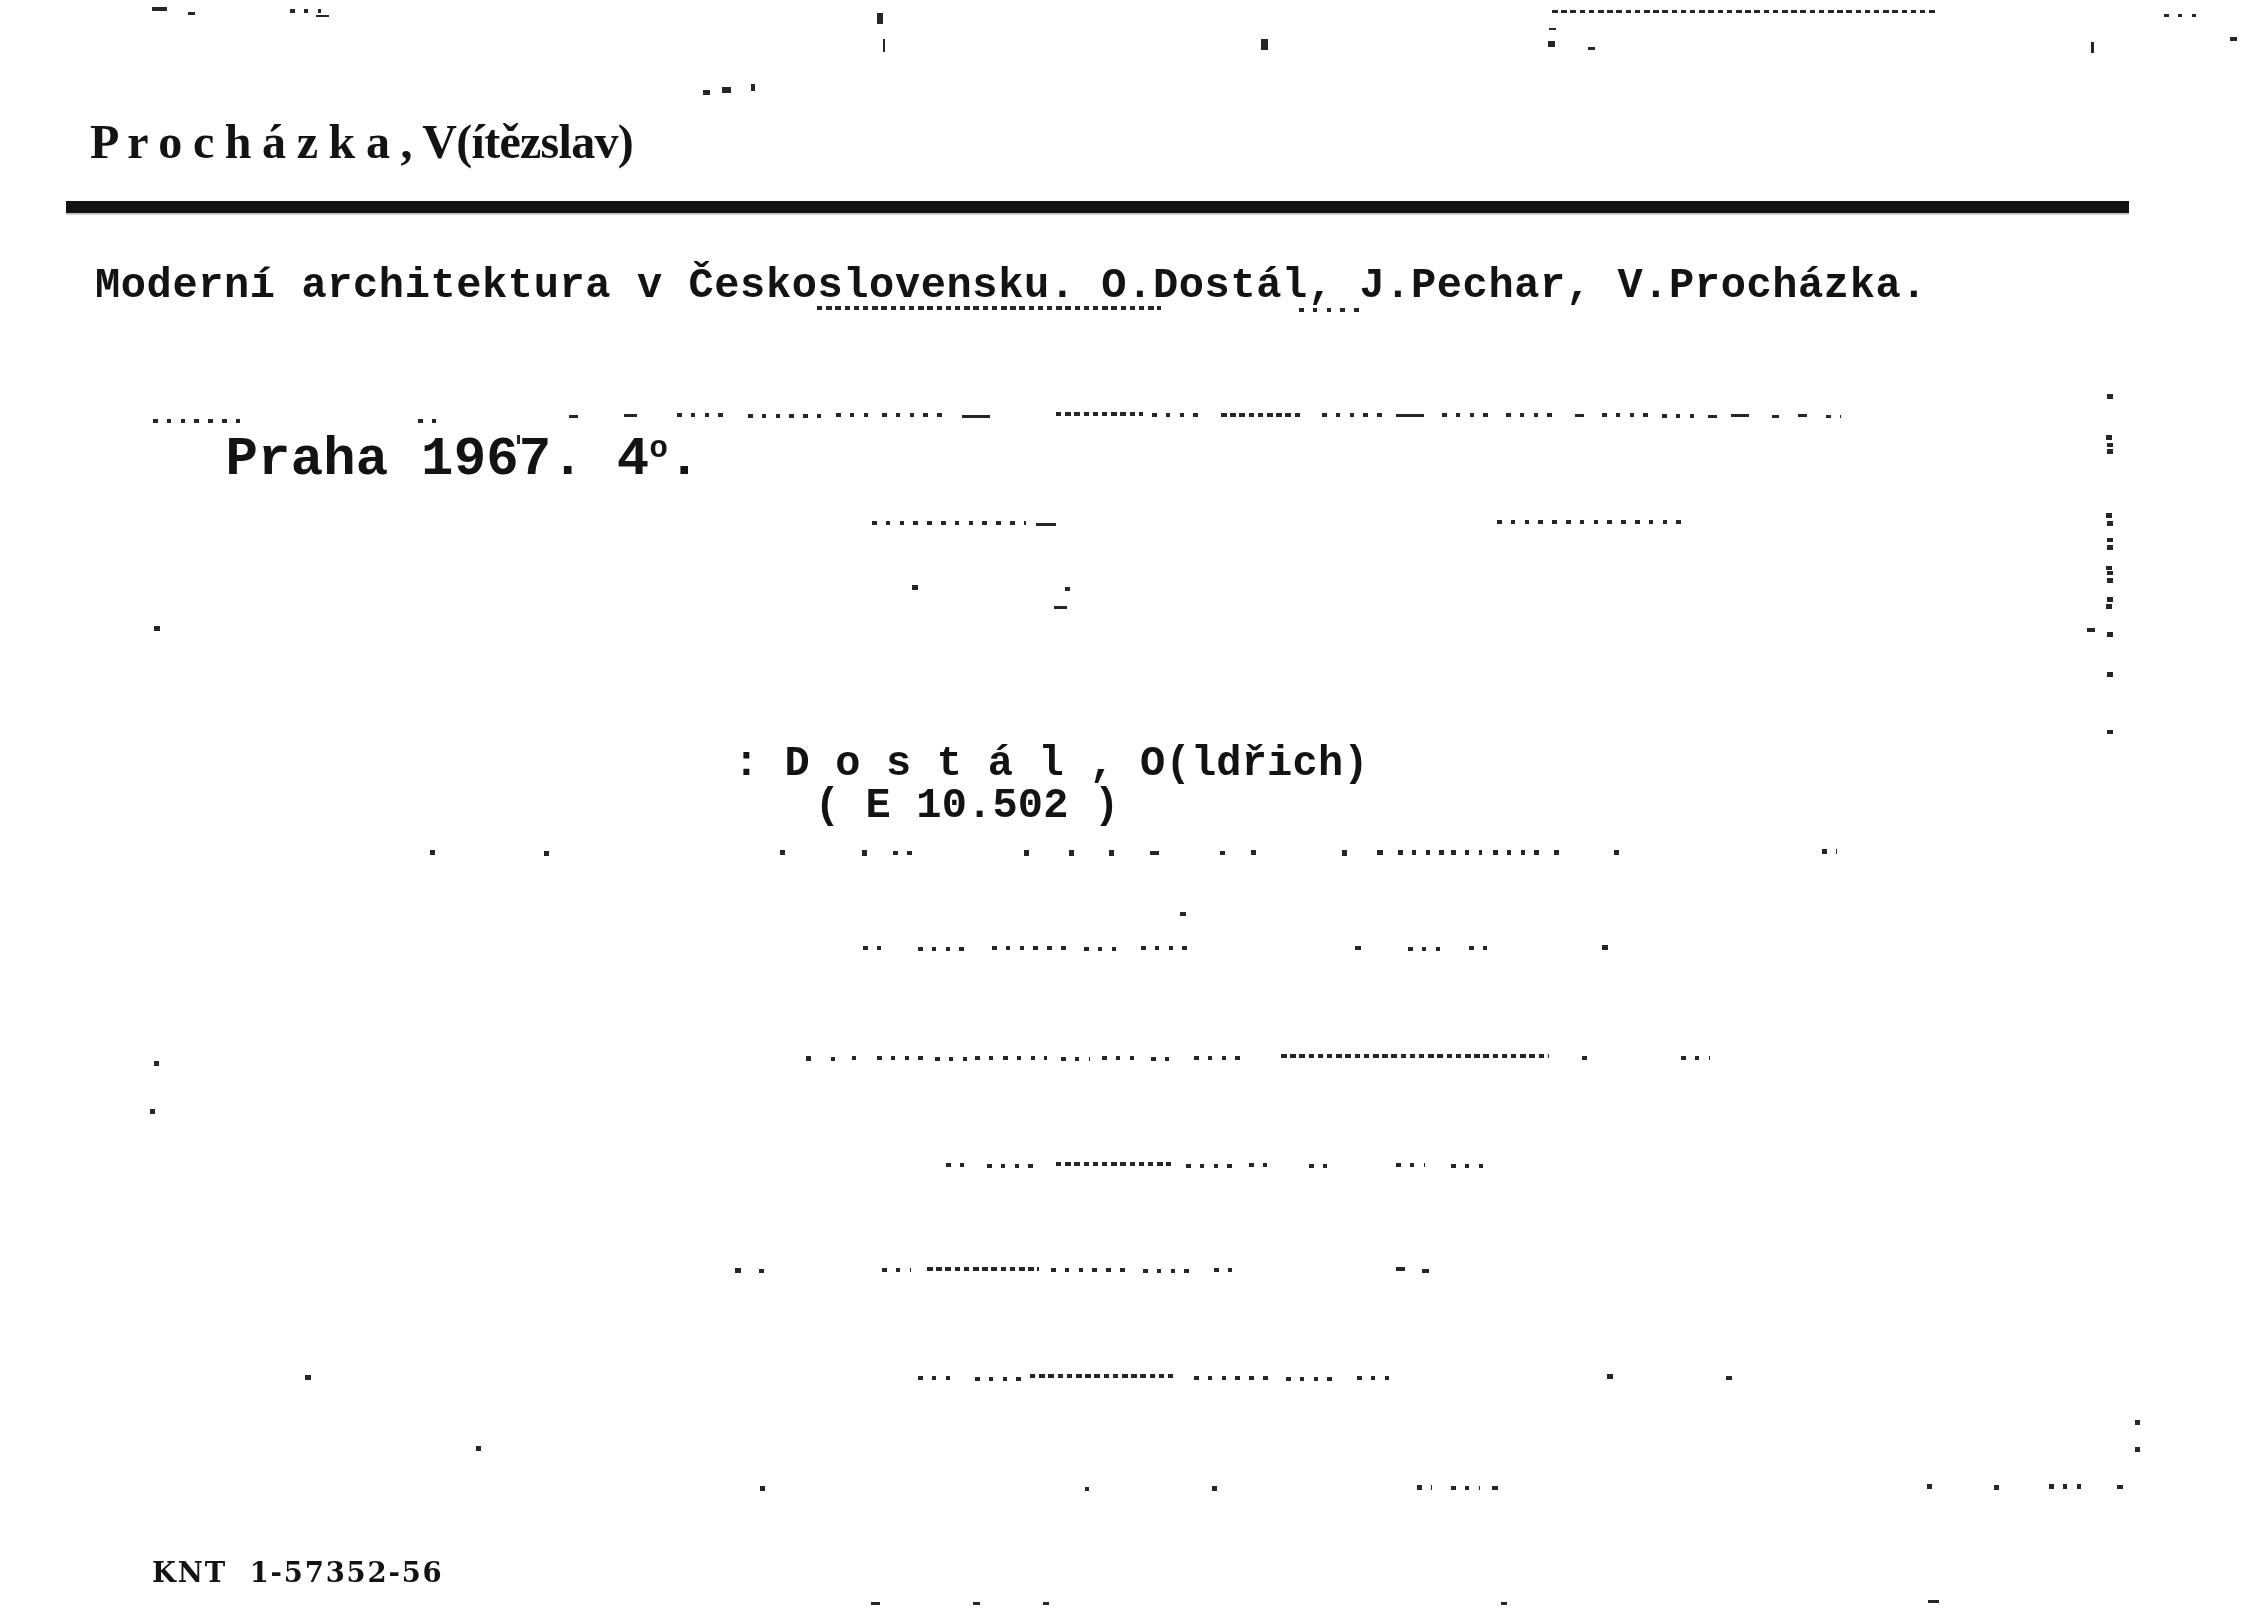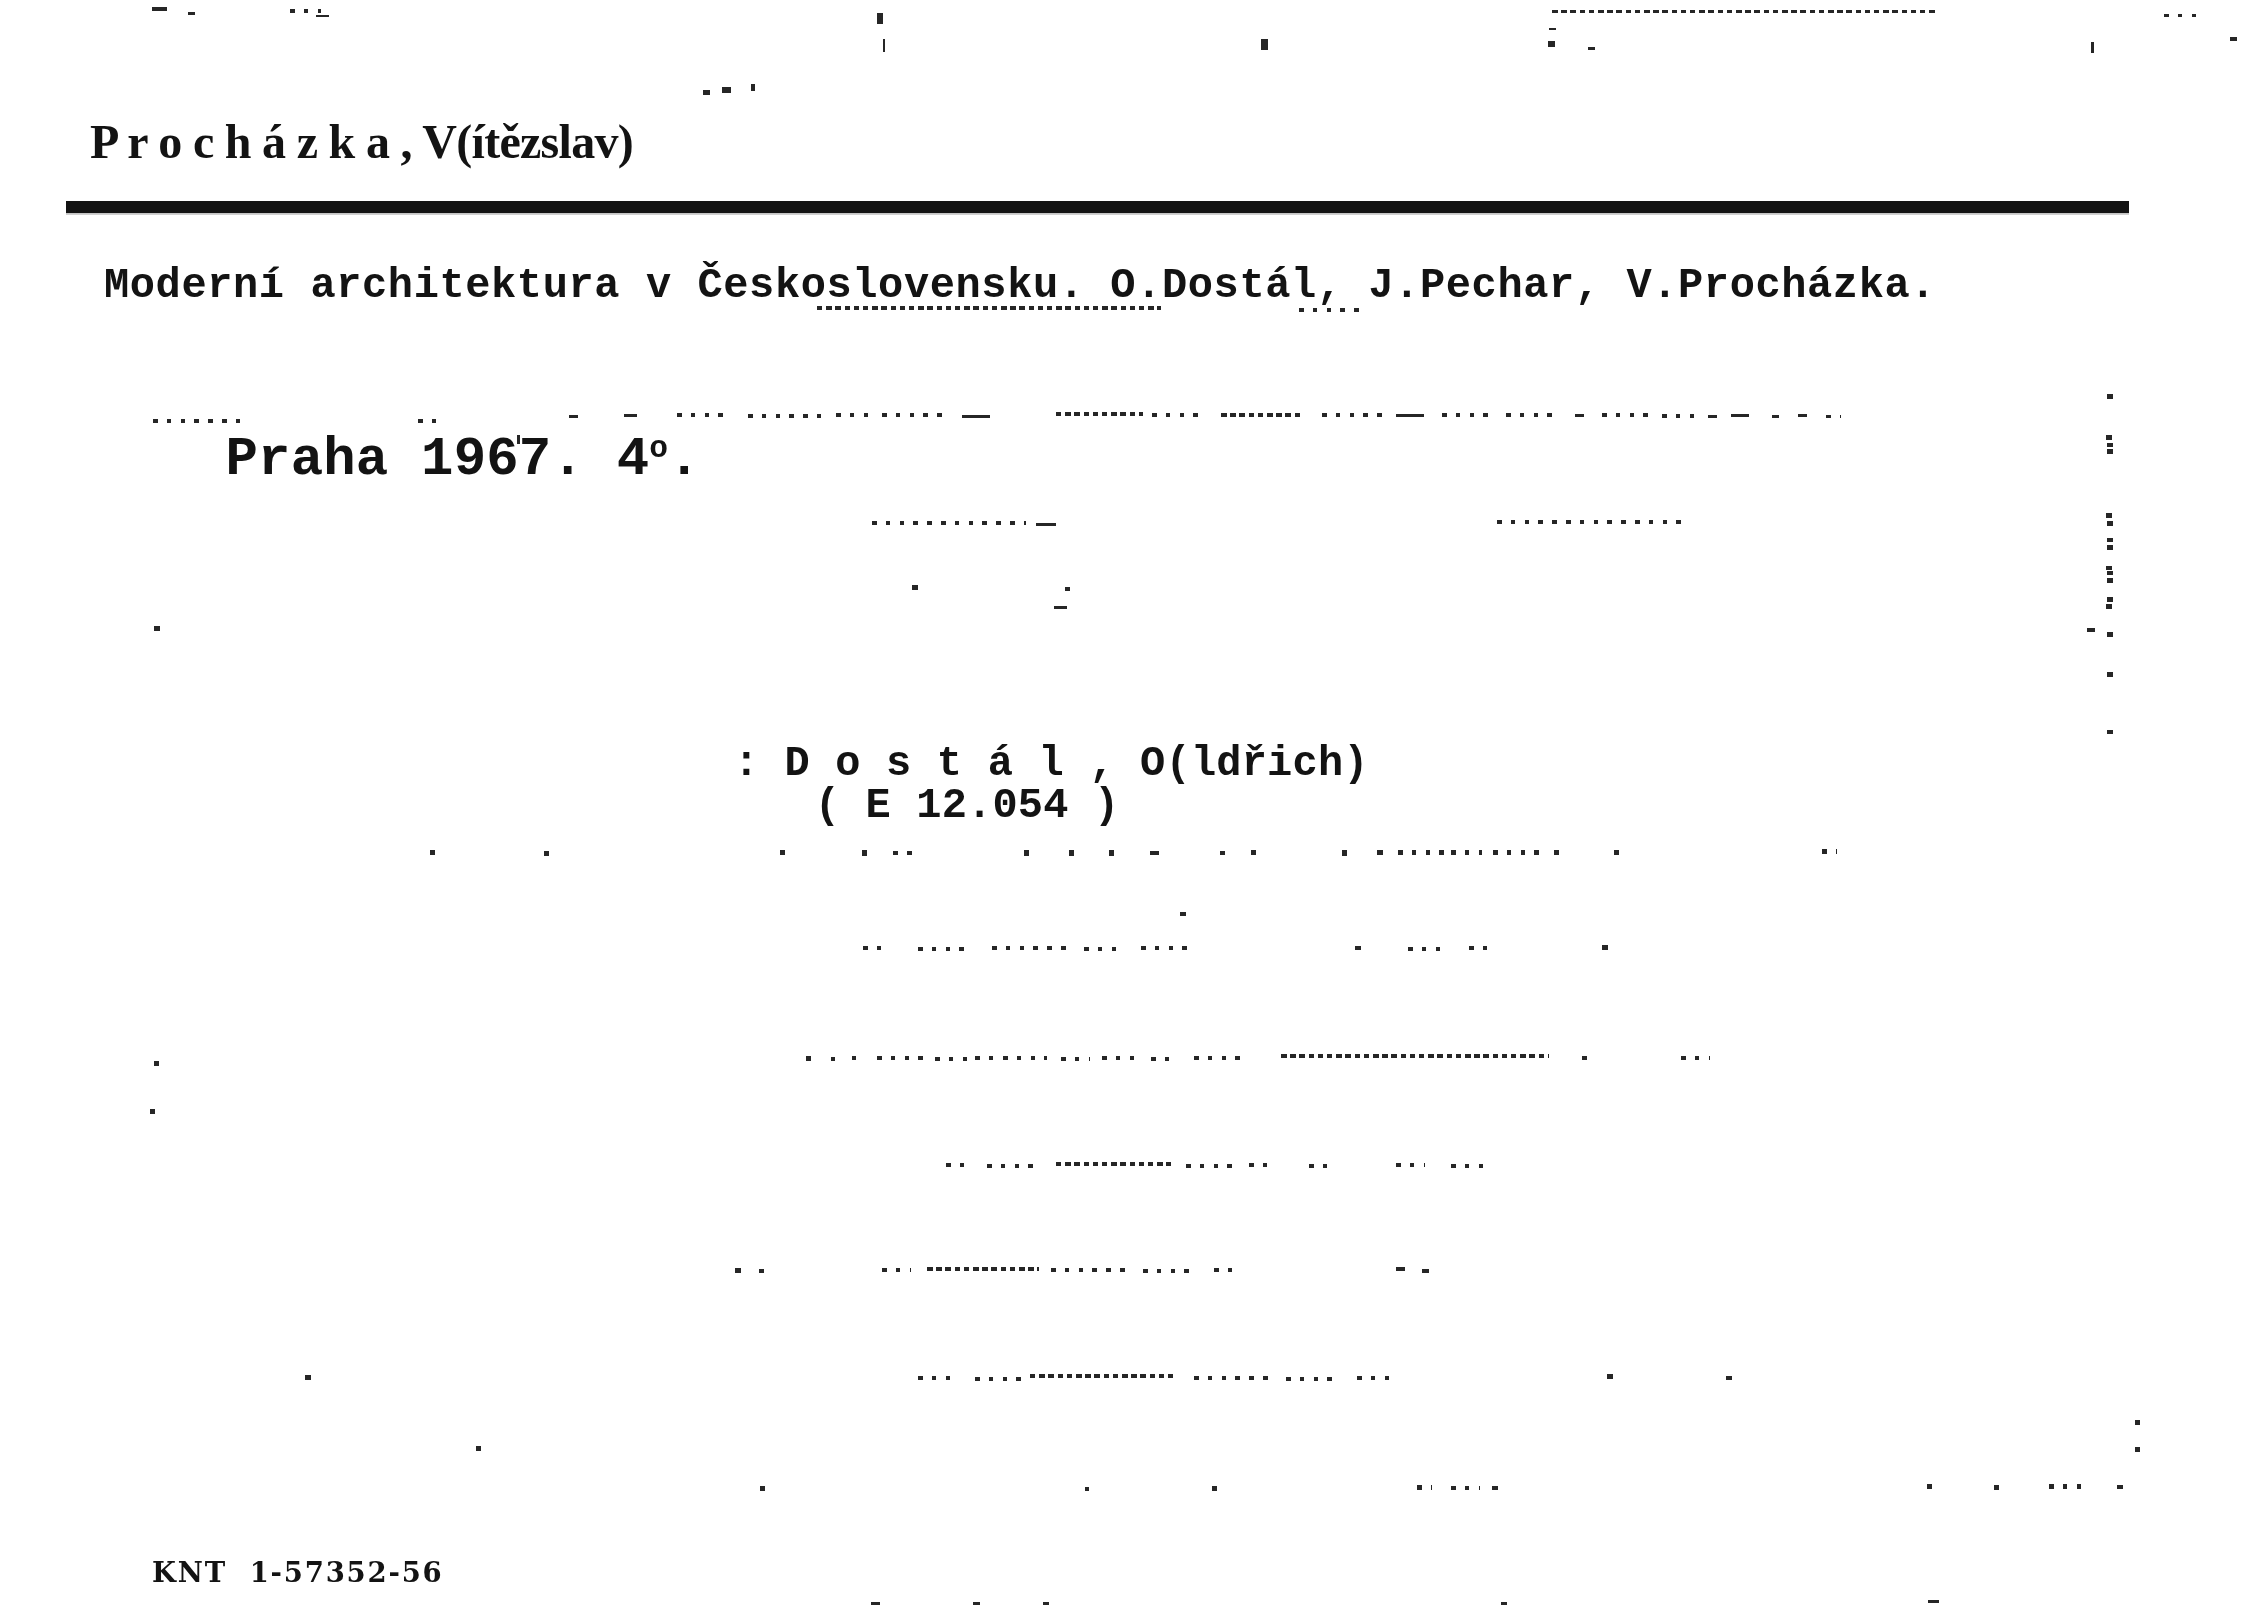--- a/index.html
+++ b/index.html
@@ -15,21 +15,21 @@
     position:absolute; white-space:pre; line-height:1;
     font-family:"Liberation Mono", monospace; font-weight:700;
     color:var(--ink); letter-spacing:0.2px;
   }
   .heading   { left:90px;  top:118px; font-size:48px; letter-spacing:-0.7px;font-family:Liberation Serif, serif; }
   .rule {
     position:absolute; left:66px; top:201px; width:2063px; height:12px;
     background: var(--ink);
     box-shadow: 0 1.8px 0 rgba(19,19,19,0.25);
   }
-  .title     { left:95px; top:265px; font-size:42px; letter-spacing:0.6px;margin-left:9px; }
+  .title     { left:95px; top:265px; font-size:42px; letter-spacing:0.6px; }
   .imprint   { left:95px; top:379px; font-size:54px; }
   .imprint sup { font-size:0.58em; vertical-align:0.55em; letter-spacing:0; }
   .xref      { left:632px; top:701px; font-size:42px; }
   .xref .callnum { margin-left:81px; }
   .footer {
     position:absolute; left:152px; top:1559px; white-space:pre;
     font-family:"DejaVu Serif", serif; font-weight:700;
     font-size:27.5px; letter-spacing:1.8px; color:var(--ink); line-height:1;
   }
   
@@ -48,21 +48,21 @@
   <div class="rule"></div>
 
   <div class="line title">Moderní architektura v Československu. O.Dostál, J.Pechar, V.Procházka.</div>
 
   <div class="line imprint">
     <span>Praha 1967. 4</span><sup>o</sup><span>.</span>
   </div>
 
   <div class="line xref">
     <span>: D o s t á l , O(ldřich)</span>
-    <span class="callnum">( E 12.054 )</span>
+    <span class="callnum">( E 10.502 )</span>
   </div>
 
   <div class="footer">KNT  1-57352-56</div>
 
   <div>
       <div class="art d" style="left: 152px; top: 7.3px; width: 14.7px; height: 3.7px;"></div>
       <div class="art d" style="left: 188px; top: 12px; width: 7.3px; height: 2.8px;"></div>
       <div class="art s" style="left: 290px; top: 9.2px; width: 31px; height: 3.7px;"></div>
       <div class="art d" style="left: 316px; top: 14.7px; width: 13px; height: 2.8px;"></div>
       <div class="art d" style="left: 877px; top: 13px; width: 5.5px; height: 11px;"></div>

